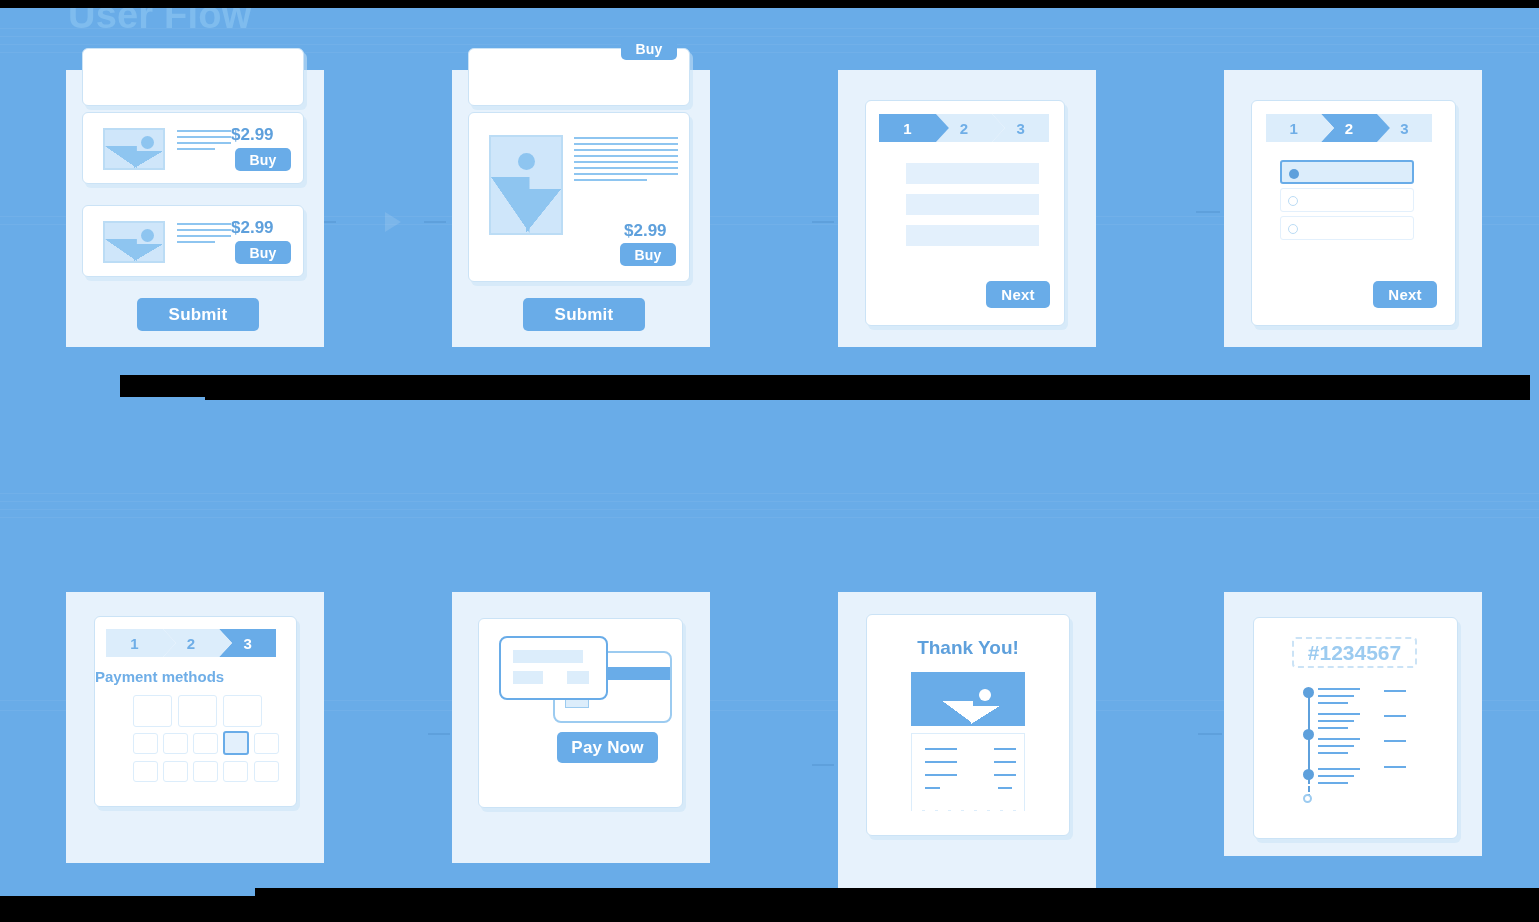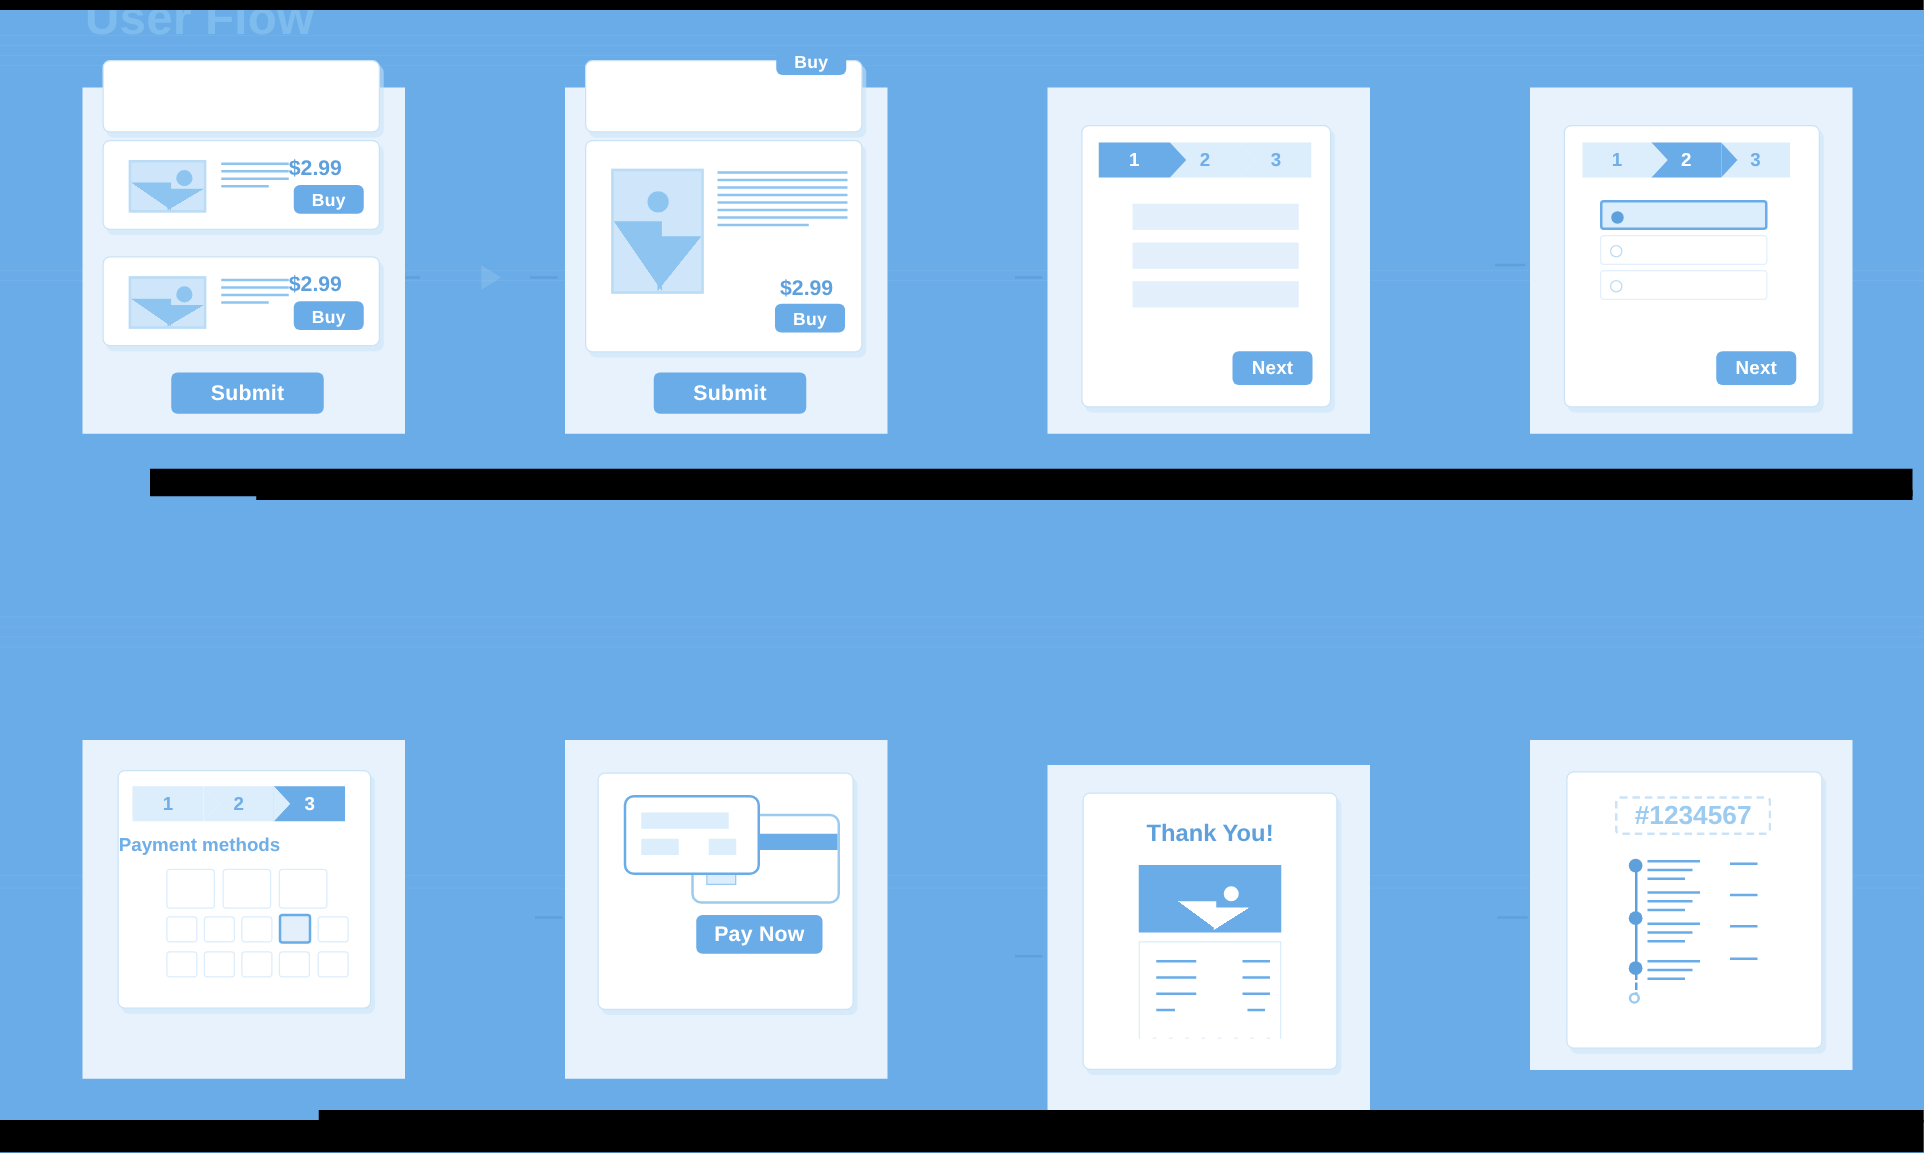--- a/index.html
+++ b/index.html
@@ -299,21 +299,21 @@
     <div class="card-gfx" style="left:20px; top:17px; width:109px; height:64px;">
       <div class="card-chip" style="left:12px; top:12px; width:70px; height:13px;"></div>
       <div class="card-chip" style="left:12px; top:33px; width:30px; height:13px;"></div>
       <div class="card-chip" style="left:66px; top:33px; width:22px; height:13px;"></div>
     </div>
 
     <div class="btn" style="left:78px; top:113px; width:101px; height:31px; font-size:17px;">Pay Now</div>
   </div>
 </div>
 
-<div class="frame" style="left:838px; top:612px; width:258px; height:309px;">
+<div class="frame" style="left:838px; top:592px; width:258px; height:309px;">
   <div class="inner" style="left:28px; top:22px; width:204px; height:222px;">
 
     <div class="thx" style="left:0; top:22px; width:100%;">Thank You!</div>
 
     <div class="receipt-img" style="left:44px; top:57px; width:114px; height:54px;">
       <div class="imgph" style="left:31px; top:13px; width:57px; height:39px; border:0; background:transparent;">
         <div class="sun" style="right:8px; top:4px; width:12px; height:12px; background:#fff;"></div>
         <div class="mtn" style="background:
           linear-gradient(to top right, transparent 49.5%, #fff 50%) no-repeat left bottom / 55% 100%,
           linear-gradient(to top left, transparent 49.5%, #fff 50%) no-repeat right bottom / 50% 78%;"></div>

